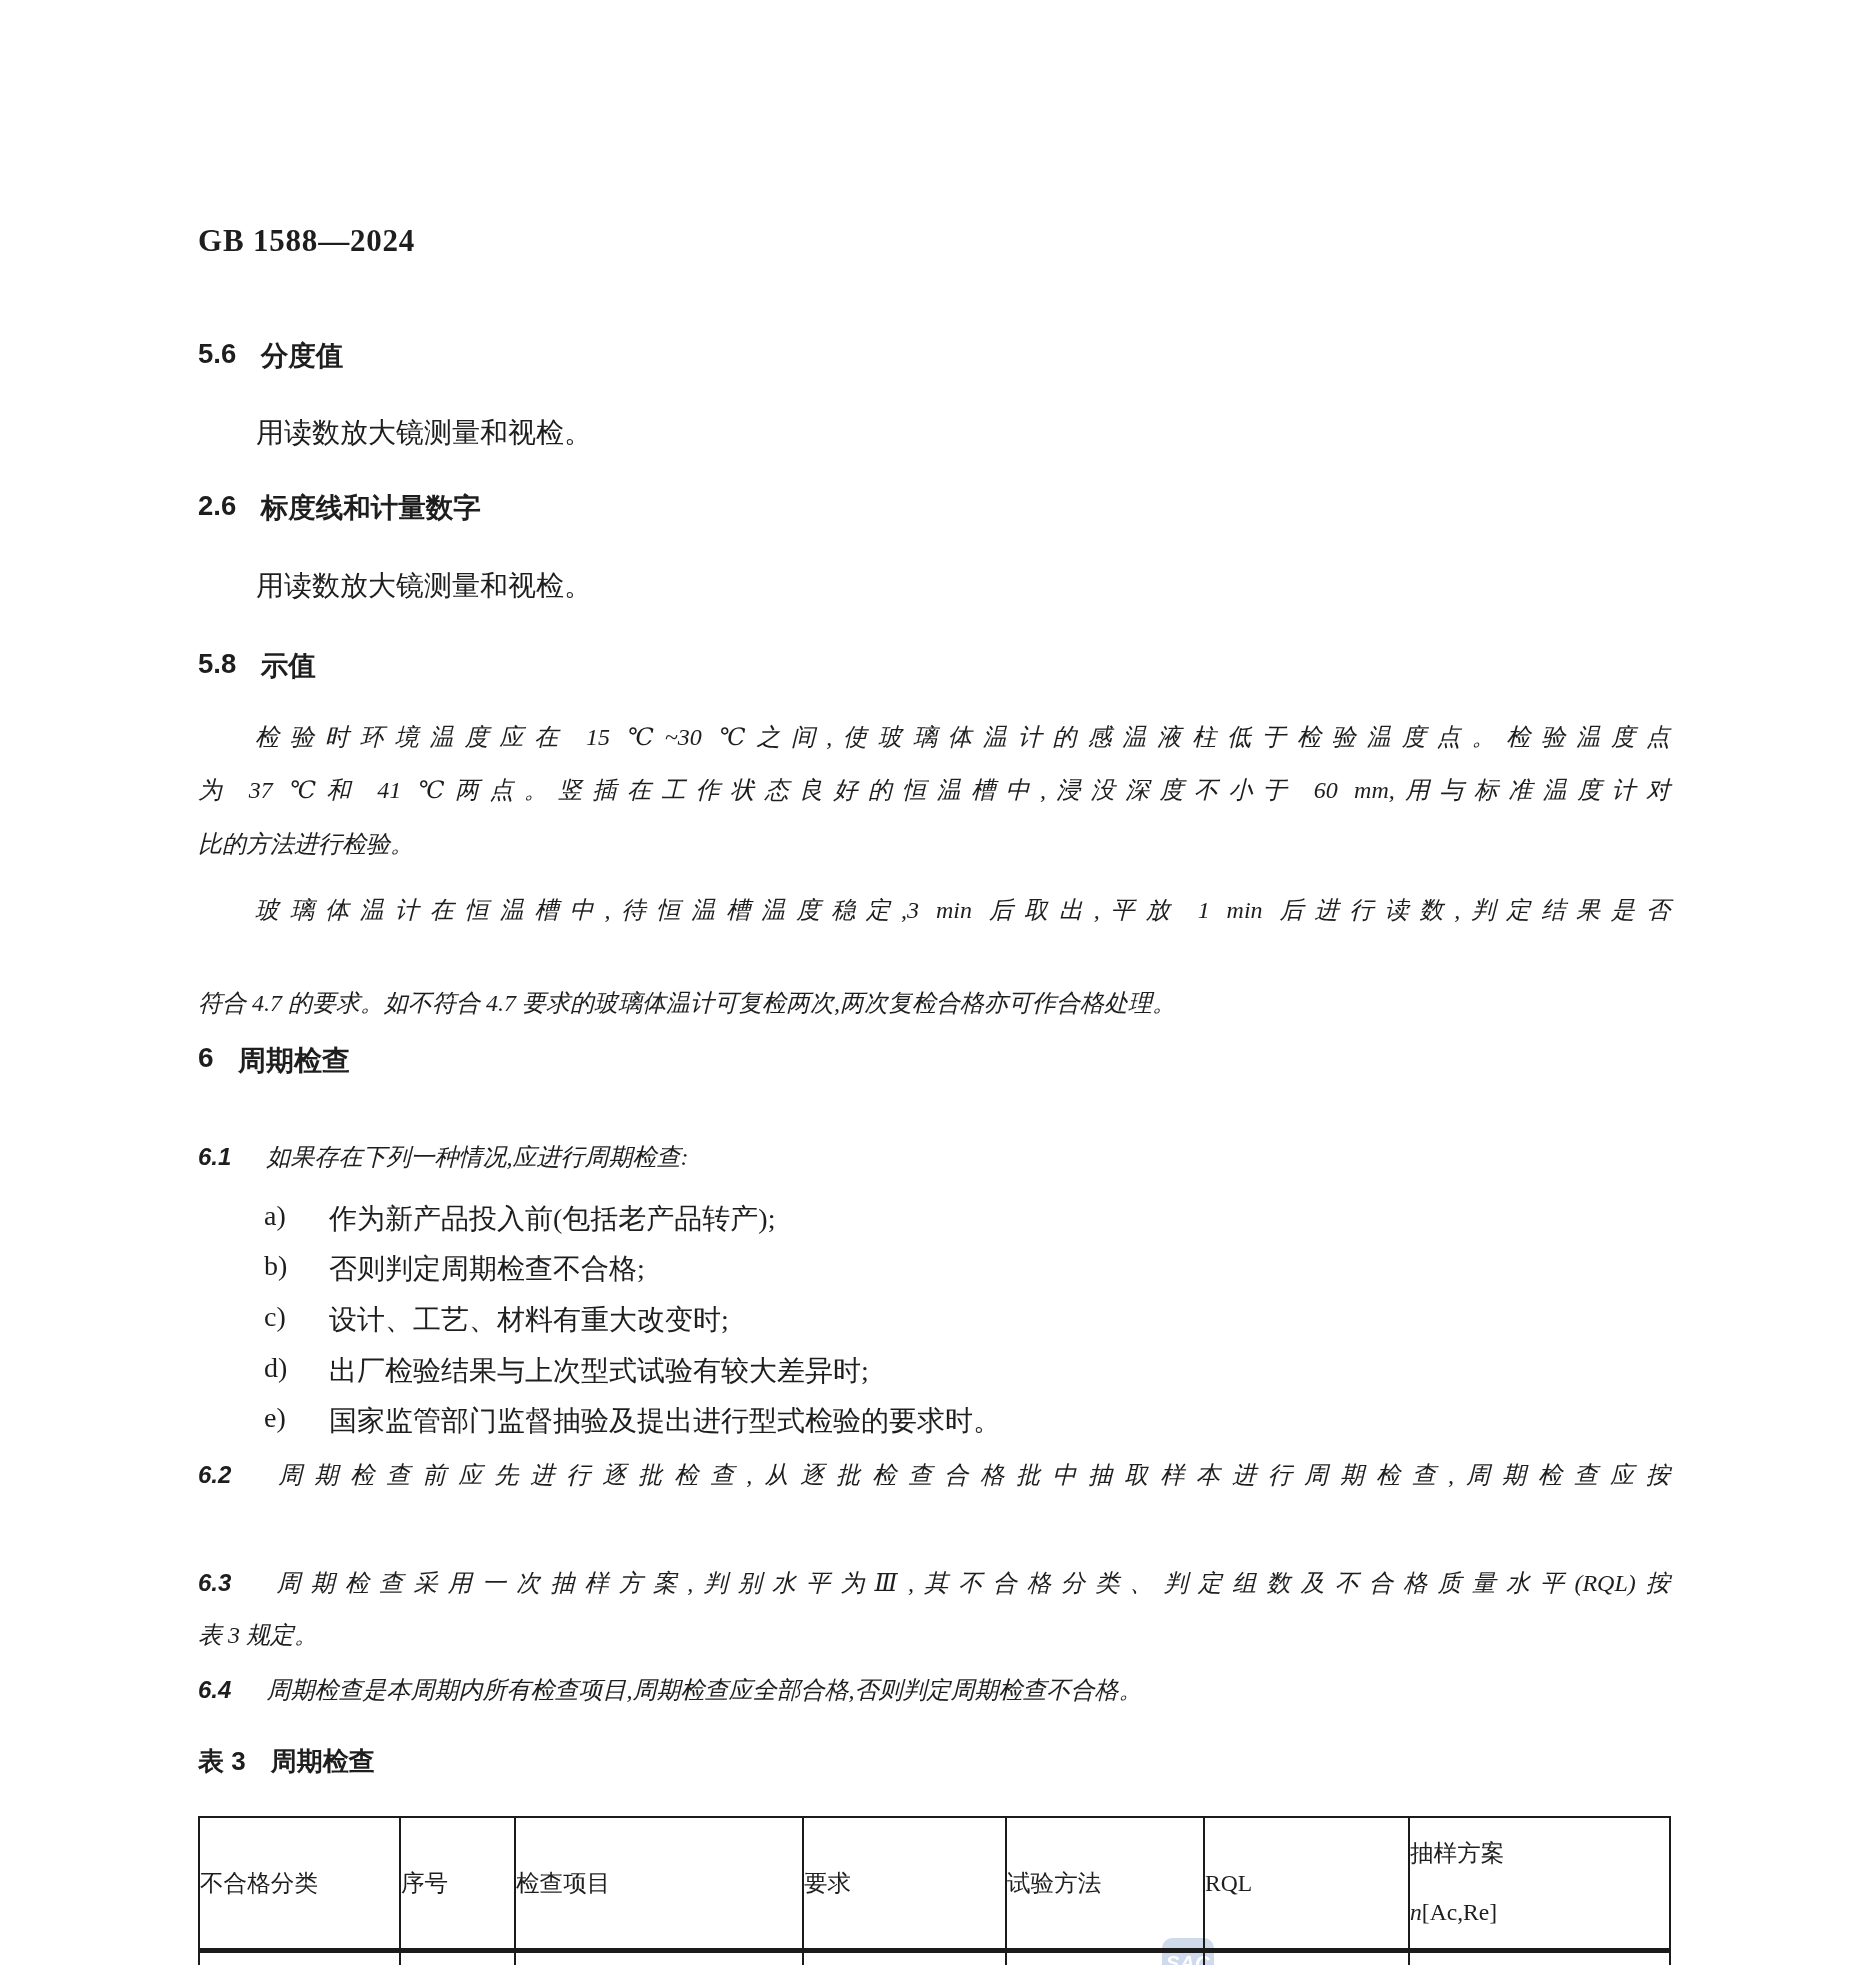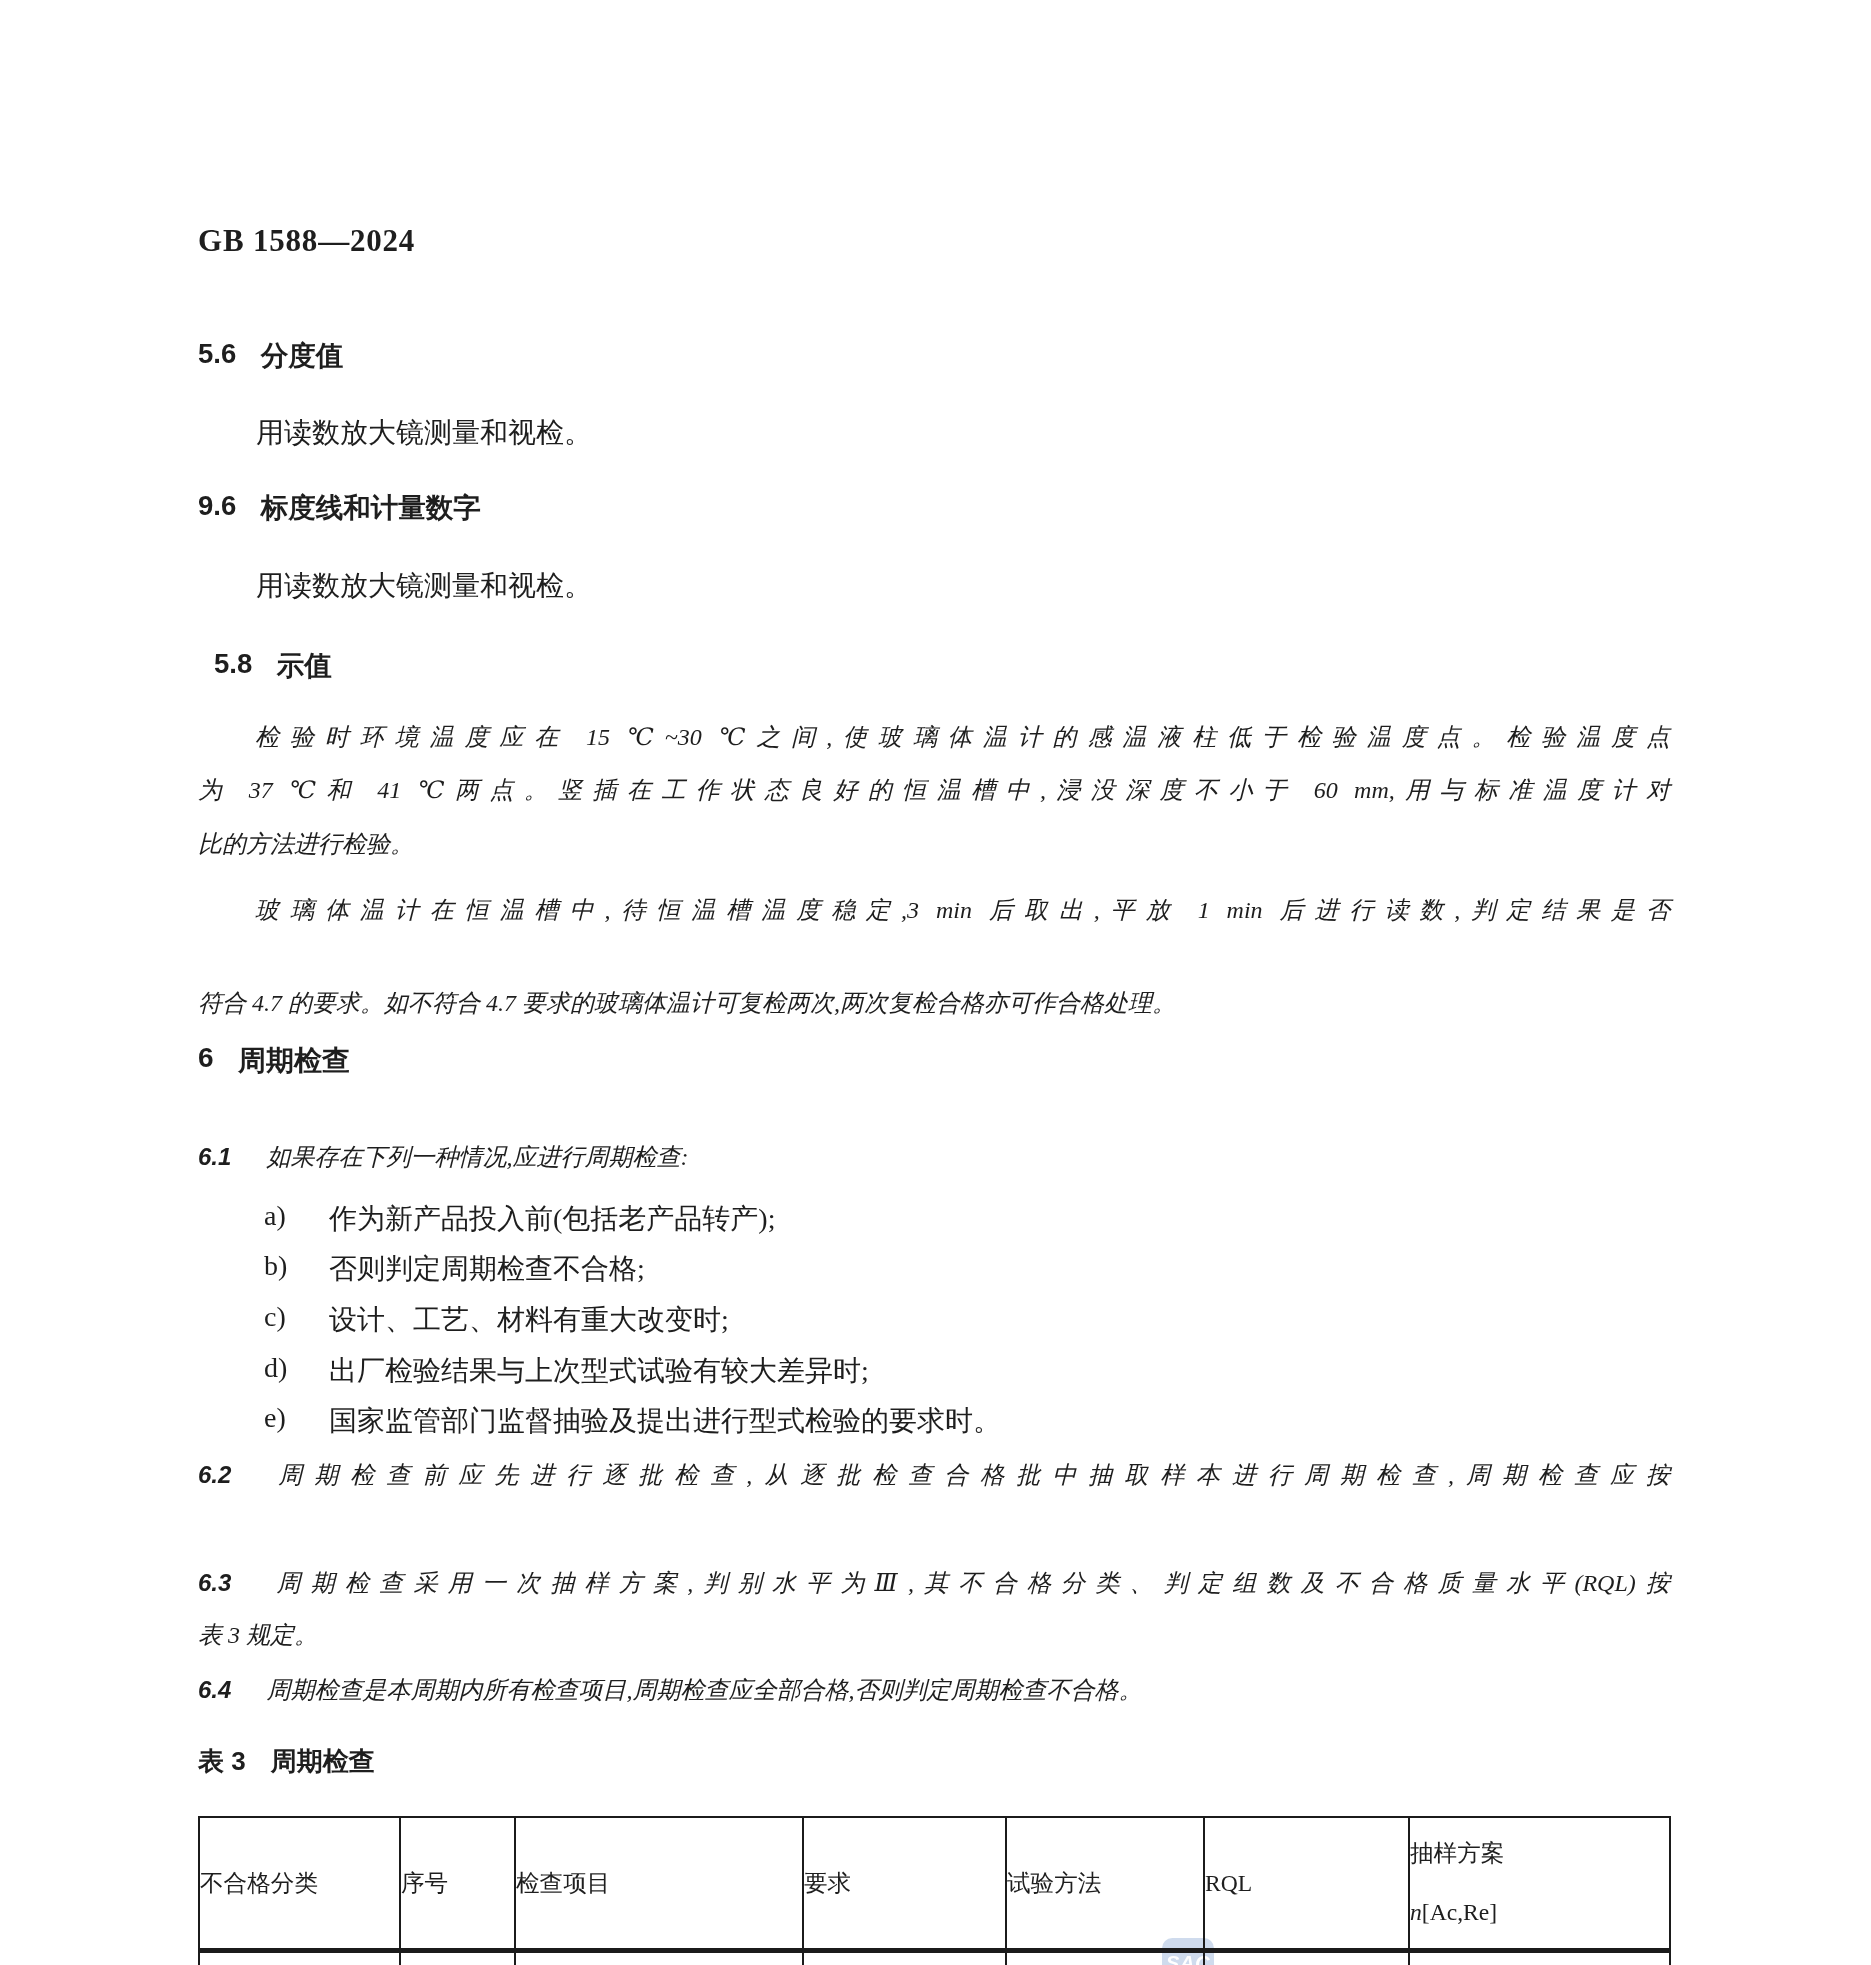--- a/index.html
+++ b/index.html
@@ -77,26 +77,26 @@
 
   <div class="abs docnum" style="left:198px;top:223px;">GB 1588—2024</div>
 
   <div class="abs h-sans" style="left:198px;top:338px;">
     <span>5.6</span>
       <span>分度值</span>
   </div>
   <div class="abs line body-serif" style="left:256px;top:415px;">用读数放大镜测量和视检。</div>
 
   <div class="abs h-sans" style="left:198px;top:490px;">
-    <span>9.6</span>
+    <span>2.6</span>
       <span>标度线和计量数字</span>
   </div>
   <div class="abs line body-serif" style="left:256px;top:568px;">用读数放大镜测量和视检。</div>
 
-  <div class="abs h-sans" style="left:198px;top:648px;margin-left:16px;">
+  <div class="abs h-sans" style="left:198px;top:648px;">
     <span>5.8</span>
       <span>示值</span>
   </div>
   <div class="abs pline jline" style="left:198px;top:722px;text-indent:57px;">检验时环境温度应在 15 ℃~30 ℃之间,使玻璃体温计的感温液柱低于检验温度点。检验温度点</div>
   <div class="abs pline jline" style="left:198px;top:775px;">为 37 ℃和 41 ℃两点。竖插在工作状态良好的恒温槽中,浸没深度不小于 60 mm,用与标准温度计对</div>
   <div class="abs pline" style="left:198px;top:829px;">比的方法进行检验。</div>
   <div class="abs pline jline" style="left:198px;top:895px;text-indent:57px;">玻璃体温计在恒温槽中,待恒温槽温度稳定,3 min 后取出,平放 1 min 后进行读数,判定结果是否</div>
   <div class="abs pline" style="left:198px;top:948px;margin-top:40px;">符合 4.7 的要求。如不符合 4.7 要求的玻璃体温计可复检两次,两次复检合格亦可作合格处理。</div>
 
   <div class="abs h-sans" style="left:198px;top:1042px;font-size:28px;">

